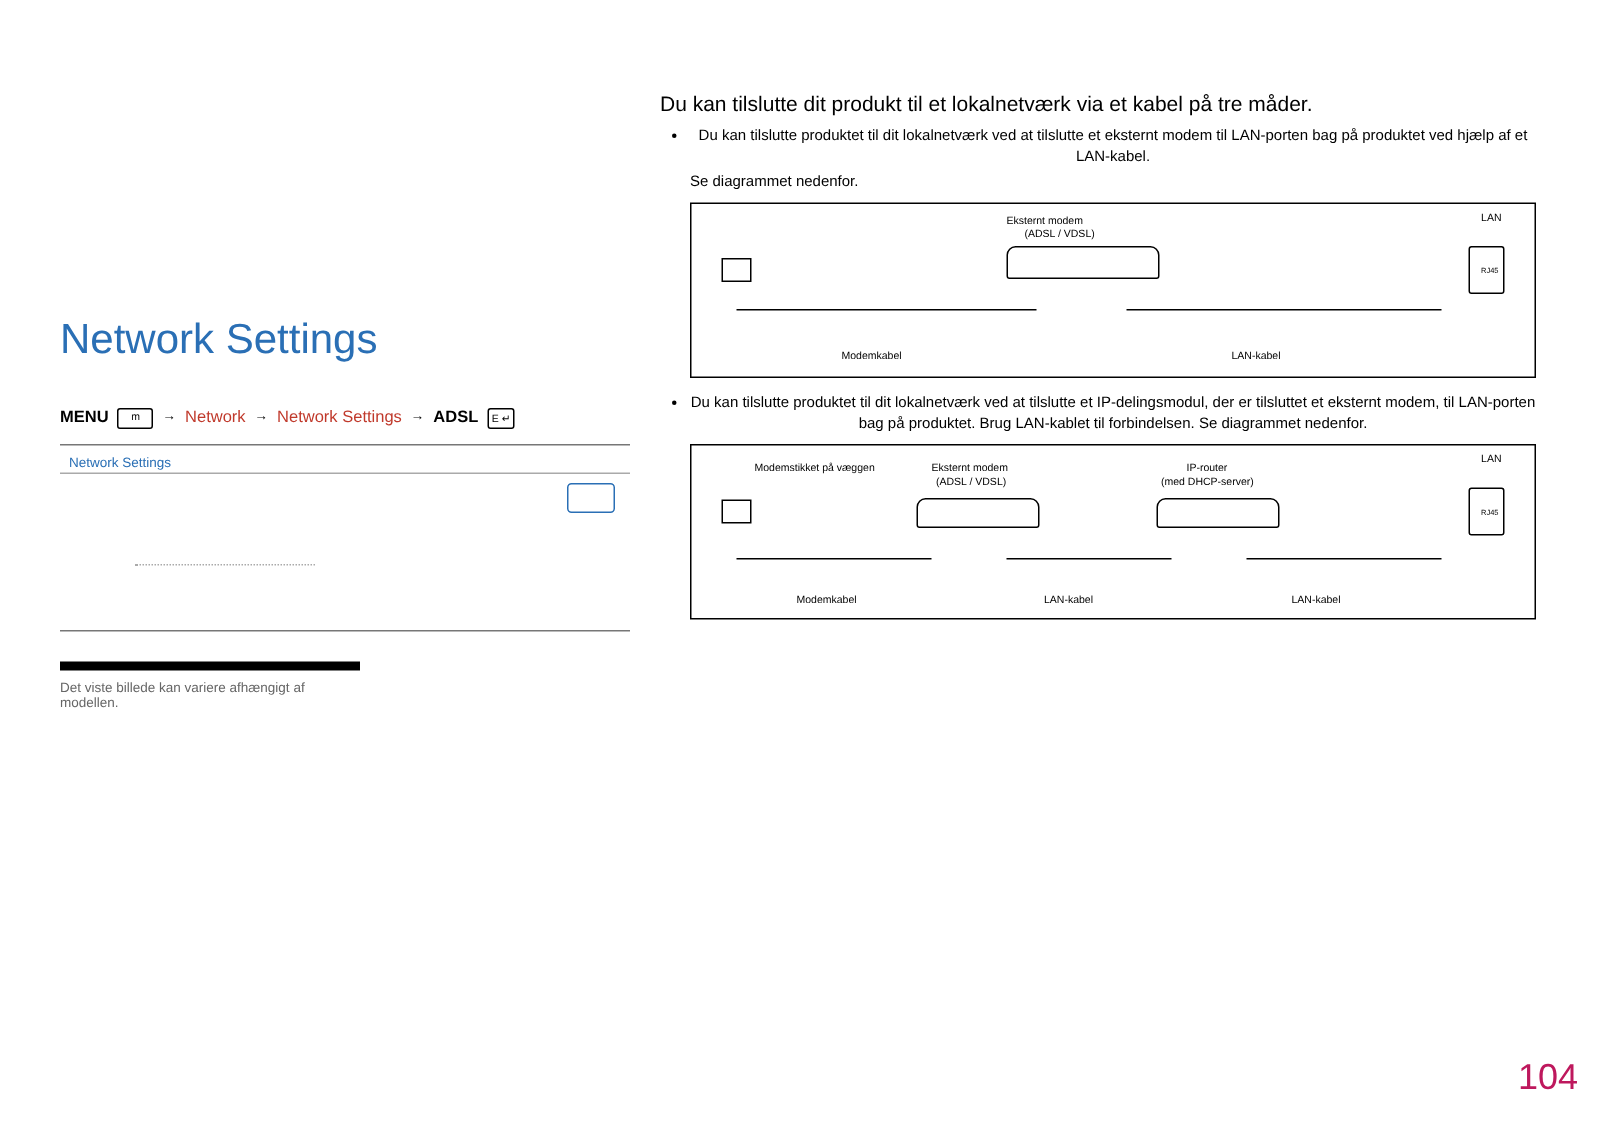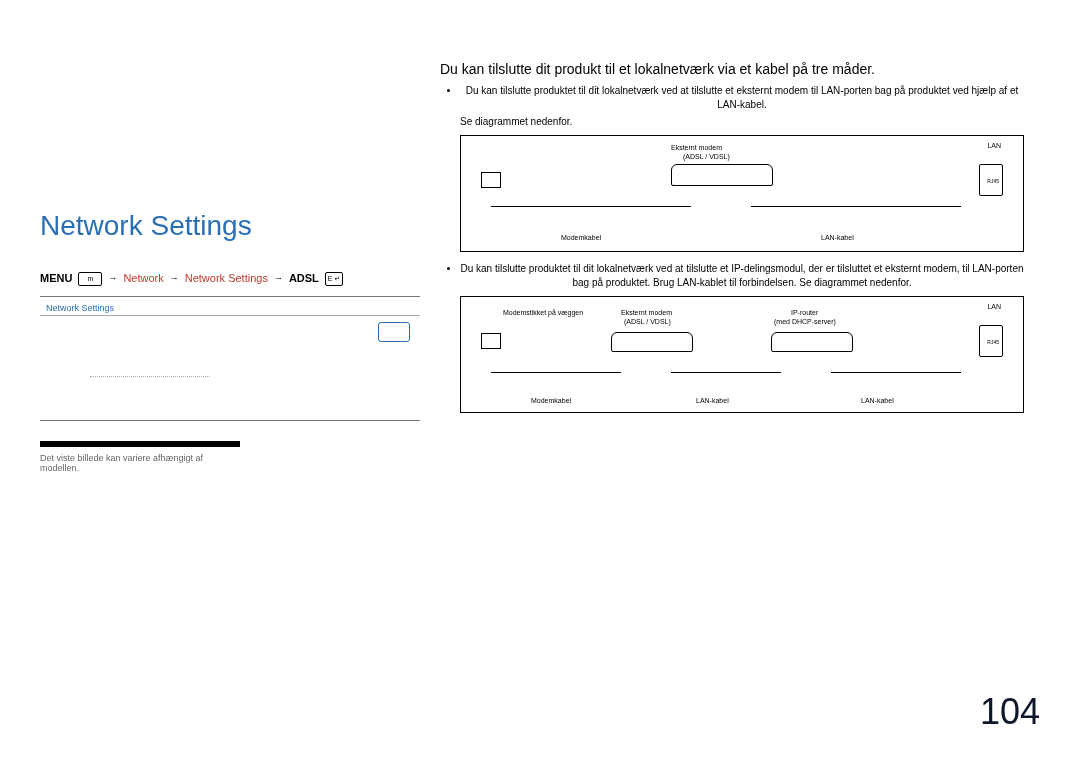--- a/index.html
+++ b/index.html
@@ -169,24 +169,24 @@
     right:20px; top:28px;
     width:22px; height:30px;
     border-radius:2px;
   }
   .cable {
     position:absolute;
     border-bottom:1.5px solid #000;
   }
   .page-number {
     position: absolute;
-    right: 40px;
+    right: 28px;
     bottom: 30px;
-    font-size: 36px;
-    color: #0f172a;
+    font-size: 24px;
+    color: #be185d;
   }
 </style>
 </head>
 <body>
 
 <div class="page">
   <div class="left-col">
     <h1 class="title-blue">Network Settings</h1>
 
     <div class="menu-path">

